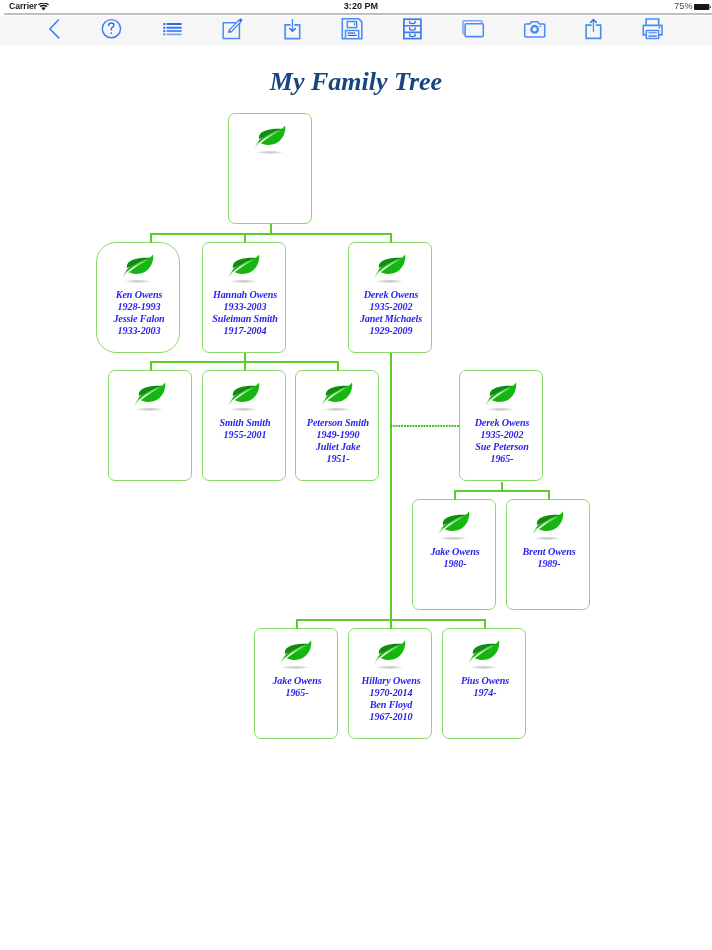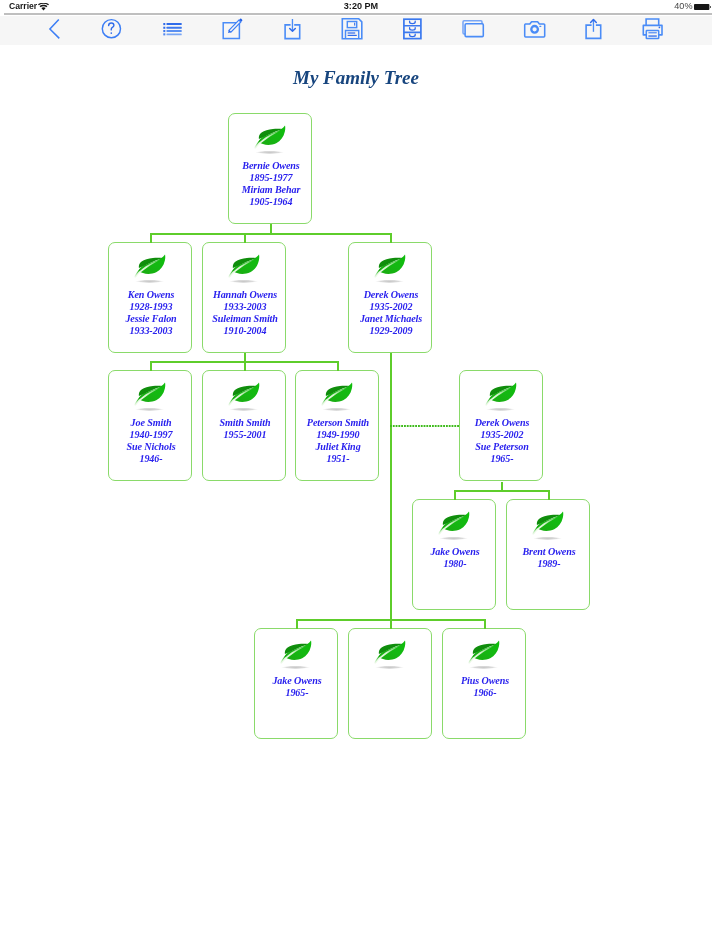--- a/index.html
+++ b/index.html
@@ -17,21 +17,21 @@
   #sb-rule{position:absolute;left:0;top:13px;width:712px;height:2px;background:#bfbfbf;}
 
   
   #toolbar{position:absolute;left:0;top:15.5px;width:712px;height:29.5px;background:#f6f6f6;}
   .tb{position:absolute;top:15px;height:30px;width:44px;margin-left:-22px;}
   .tb svg{position:absolute;left:0;top:0;}
 
   
   #canvas{position:absolute;left:0;top:45px;width:712px;height:905px;background:#ffffff;}
   #title{position:absolute;left:0;top:22.2px;width:712px;text-align:center;
-         font-family:"Liberation Serif",serif;font-style:italic;font-weight:700;font-size:19px;color:#17457e;}
+         font-family:"Liberation Serif",serif;font-style:italic;font-weight:700;font-size:26px;color:#17457e;}
   .node{position:absolute;width:84px;height:111px;border:1px solid #8ada6a;border-radius:7px;
         background:#ffffff;box-sizing:border-box;}
   .leafwrap{position:absolute;left:-1px;top:9px;width:84px;height:32px;}
   .leafwrap svg{display:block;margin:0 auto;}
   .ntext{position:absolute;left:0;top:46px;width:84px;text-align:center;
          font-family:"Liberation Serif",serif;font-style:italic;font-weight:700;
          font-size:10.1px;line-height:12.1px;color:#2a22ee;letter-spacing:-0.1px;}
   .ln{position:absolute;background:#5ecd2b;}
   .lnh{height:1.5px;}
   .lnv{width:1.5px;}
@@ -43,21 +43,21 @@
 <div id="statusbar">
   <div id="sb-carrier">Carrier</div>
   <div id="sb-wifi">
     <svg width="11" height="8" viewBox="0 0 11 8">
       <path d="M5.5 7.6 L3.3 5.05 C4.55 4.0 6.45 4.0 7.7 5.05 Z" fill="#171717"></path>
       <path d="M2.55 4.25 L1.55 3.1 C3.85 1.15 7.15 1.15 9.45 3.1 L8.45 4.25 C6.7 2.8 4.3 2.8 2.55 4.25 Z" fill="#171717"></path>
       <path d="M0.8 2.2 L0.0 1.25 C3.2 -0.9 7.8 -0.9 11.0 1.25 L10.2 2.2 C7.4 0.4 3.6 0.4 0.8 2.2 Z" fill="#171717"></path>
     </svg>
   </div>
   <div id="sb-time">3:20 PM</div>
-  <div id="sb-batt-pct">40%</div>
+  <div id="sb-batt-pct">75%</div>
   <div id="sb-batt">
     <svg width="17" height="6" viewBox="0 0 17 6">
       <rect x="0" y="0" width="15.4" height="6" rx="0.9" fill="#171717"></rect>
       <path d="M16.0 1.9 L16.9 2.4 Q17.2 3.0 16.9 3.6 L16.0 4.1 Z" fill="#171717"></path>
     </svg>
   </div>
   <div id="sb-rule"></div>
 </div>
 
 <div id="toolbar"></div>
@@ -222,28 +222,22 @@
            C12.4 13.5 9.0 15.0 6.9 16.1 Z" fill="url(#lgDark)"></path>
 
   <path d="M2.5 25.4
            C5.4 21.1 9.3 17.3 13.8 14.3
            C18.3 11.4 23.8 9.1 28.5 7.6
            C23.9 10.3 19.0 12.9 14.9 15.7
            C10.2 18.9 6.2 22.1 3.8 25.4
            C3.3 25.6 2.8 25.6 2.5 25.4 Z" fill="url(#lgVein)"></path>
 </svg>
         </div>
-        <div class="ntext">
-          <div>Bernie Owens</div>
-          <div>1895-1977</div>
-          <div>Miriam Behar</div>
-          <div>1905-1964</div>
-        </div>
-      </div>
-      <div class="node" style="left: 108px; top: 197px;">
+      </div>
+      <div class="node" style="left: 96px; top: 197px; border-radius: 20px;">
         <div class="leafwrap">
           <svg width="36" height="32" viewBox="0 0 36 32">
   <defs>
     <linearGradient id="lgDark" x1="0.05" y1="0.1" x2="0.85" y2="0.95">
       <stop offset="0" stop-color="#12900e"></stop>
                 <stop offset="0.55" stop-color="#0d8c0a"></stop>
                 <stop offset="1" stop-color="#0b8209"></stop>
     </linearGradient>
     <linearGradient id="lgLite" x1="0.92" y1="0.05" x2="0.18" y2="1">
       <stop offset="0" stop-color="#0fbd0c"></stop>
@@ -366,21 +360,21 @@
            C18.3 11.4 23.8 9.1 28.5 7.6
            C23.9 10.3 19.0 12.9 14.9 15.7
            C10.2 18.9 6.2 22.1 3.8 25.4
            C3.3 25.6 2.8 25.6 2.5 25.4 Z" fill="url(#lgVein)"></path>
 </svg>
         </div>
         <div class="ntext">
           <div>Hannah Owens</div>
           <div>1933-2003</div>
           <div>Suleiman Smith</div>
-          <div>1910-2004</div>
+          <div>1917-2004</div>
         </div>
       </div>
       <div class="node" style="left: 348px; top: 197px;">
         <div class="leafwrap">
           <svg width="36" height="32" viewBox="0 0 36 32">
   <defs>
     <linearGradient id="lgDark" x1="0.05" y1="0.1" x2="0.85" y2="0.95">
       <stop offset="0" stop-color="#12900e"></stop>
                 <stop offset="0.55" stop-color="#0d8c0a"></stop>
                 <stop offset="1" stop-color="#0b8209"></stop>
@@ -502,26 +496,20 @@
            C12.4 13.5 9.0 15.0 6.9 16.1 Z" fill="url(#lgDark)"></path>
 
   <path d="M2.5 25.4
            C5.4 21.1 9.3 17.3 13.8 14.3
            C18.3 11.4 23.8 9.1 28.5 7.6
            C23.9 10.3 19.0 12.9 14.9 15.7
            C10.2 18.9 6.2 22.1 3.8 25.4
            C3.3 25.6 2.8 25.6 2.5 25.4 Z" fill="url(#lgVein)"></path>
 </svg>
         </div>
-        <div class="ntext">
-          <div>Joe Smith</div>
-          <div>1940-1997</div>
-          <div>Sue Nichols</div>
-          <div>1946-</div>
-        </div>
       </div>
       <div class="node" style="left: 202px; top: 325px;">
         <div class="leafwrap">
           <svg width="36" height="32" viewBox="0 0 36 32">
   <defs>
     <linearGradient id="lgDark" x1="0.05" y1="0.1" x2="0.85" y2="0.95">
       <stop offset="0" stop-color="#12900e"></stop>
                 <stop offset="0.55" stop-color="#0d8c0a"></stop>
                 <stop offset="1" stop-color="#0b8209"></stop>
     </linearGradient>
@@ -643,21 +631,21 @@
            C5.4 21.1 9.3 17.3 13.8 14.3
            C18.3 11.4 23.8 9.1 28.5 7.6
            C23.9 10.3 19.0 12.9 14.9 15.7
            C10.2 18.9 6.2 22.1 3.8 25.4
            C3.3 25.6 2.8 25.6 2.5 25.4 Z" fill="url(#lgVein)"></path>
 </svg>
         </div>
         <div class="ntext">
           <div>Peterson Smith</div>
           <div>1949-1990</div>
-          <div>Juliet King</div>
+          <div>Juliet Jake</div>
           <div>1951-</div>
         </div>
       </div>
       <div class="node" style="left: 459px; top: 325px;">
         <div class="leafwrap">
           <svg width="36" height="32" viewBox="0 0 36 32">
   <defs>
     <linearGradient id="lgDark" x1="0.05" y1="0.1" x2="0.85" y2="0.95">
       <stop offset="0" stop-color="#12900e"></stop>
                 <stop offset="0.55" stop-color="#0d8c0a"></stop>
@@ -984,20 +972,26 @@
            C12.4 13.5 9.0 15.0 6.9 16.1 Z" fill="url(#lgDark)"></path>
 
   <path d="M2.5 25.4
            C5.4 21.1 9.3 17.3 13.8 14.3
            C18.3 11.4 23.8 9.1 28.5 7.6
            C23.9 10.3 19.0 12.9 14.9 15.7
            C10.2 18.9 6.2 22.1 3.8 25.4
            C3.3 25.6 2.8 25.6 2.5 25.4 Z" fill="url(#lgVein)"></path>
 </svg>
         </div>
+        <div class="ntext">
+          <div>Hillary Owens</div>
+          <div>1970-2014</div>
+          <div>Ben Floyd</div>
+          <div>1967-2010</div>
+        </div>
       </div>
       <div class="node" style="left: 442px; top: 583px; padding-left: 14px;">
         <div class="leafwrap">
           <svg width="36" height="32" viewBox="0 0 36 32">
   <defs>
     <linearGradient id="lgDark" x1="0.05" y1="0.1" x2="0.85" y2="0.95">
       <stop offset="0" stop-color="#12900e"></stop>
                 <stop offset="0.55" stop-color="#0d8c0a"></stop>
                 <stop offset="1" stop-color="#0b8209"></stop>
     </linearGradient>
@@ -1050,21 +1044,21 @@
   <path d="M2.5 25.4
            C5.4 21.1 9.3 17.3 13.8 14.3
            C18.3 11.4 23.8 9.1 28.5 7.6
            C23.9 10.3 19.0 12.9 14.9 15.7
            C10.2 18.9 6.2 22.1 3.8 25.4
            C3.3 25.6 2.8 25.6 2.5 25.4 Z" fill="url(#lgVein)"></path>
 </svg>
         </div>
         <div class="ntext">
           <div>Pius Owens</div>
-          <div>1966-</div>
+          <div>1974-</div>
         </div>
       </div>
     </div>
   <div id="links">
       <div class="ln lnv" style="left: 270px; top: 179px; height: 10px;"></div>
       <div class="ln lnh" style="left: 150px; top: 188px; width: 241px;"></div>
       <div class="ln lnv" style="left: 150px; top: 188px; height: 10px;"></div>
       <div class="ln lnv" style="left: 244px; top: 188px; height: 10px;"></div>
       <div class="ln lnv" style="left: 390px; top: 188px; height: 10px;"></div>
       <div class="ln lnv" style="left: 244px; top: 308px; height: 9px;"></div>

